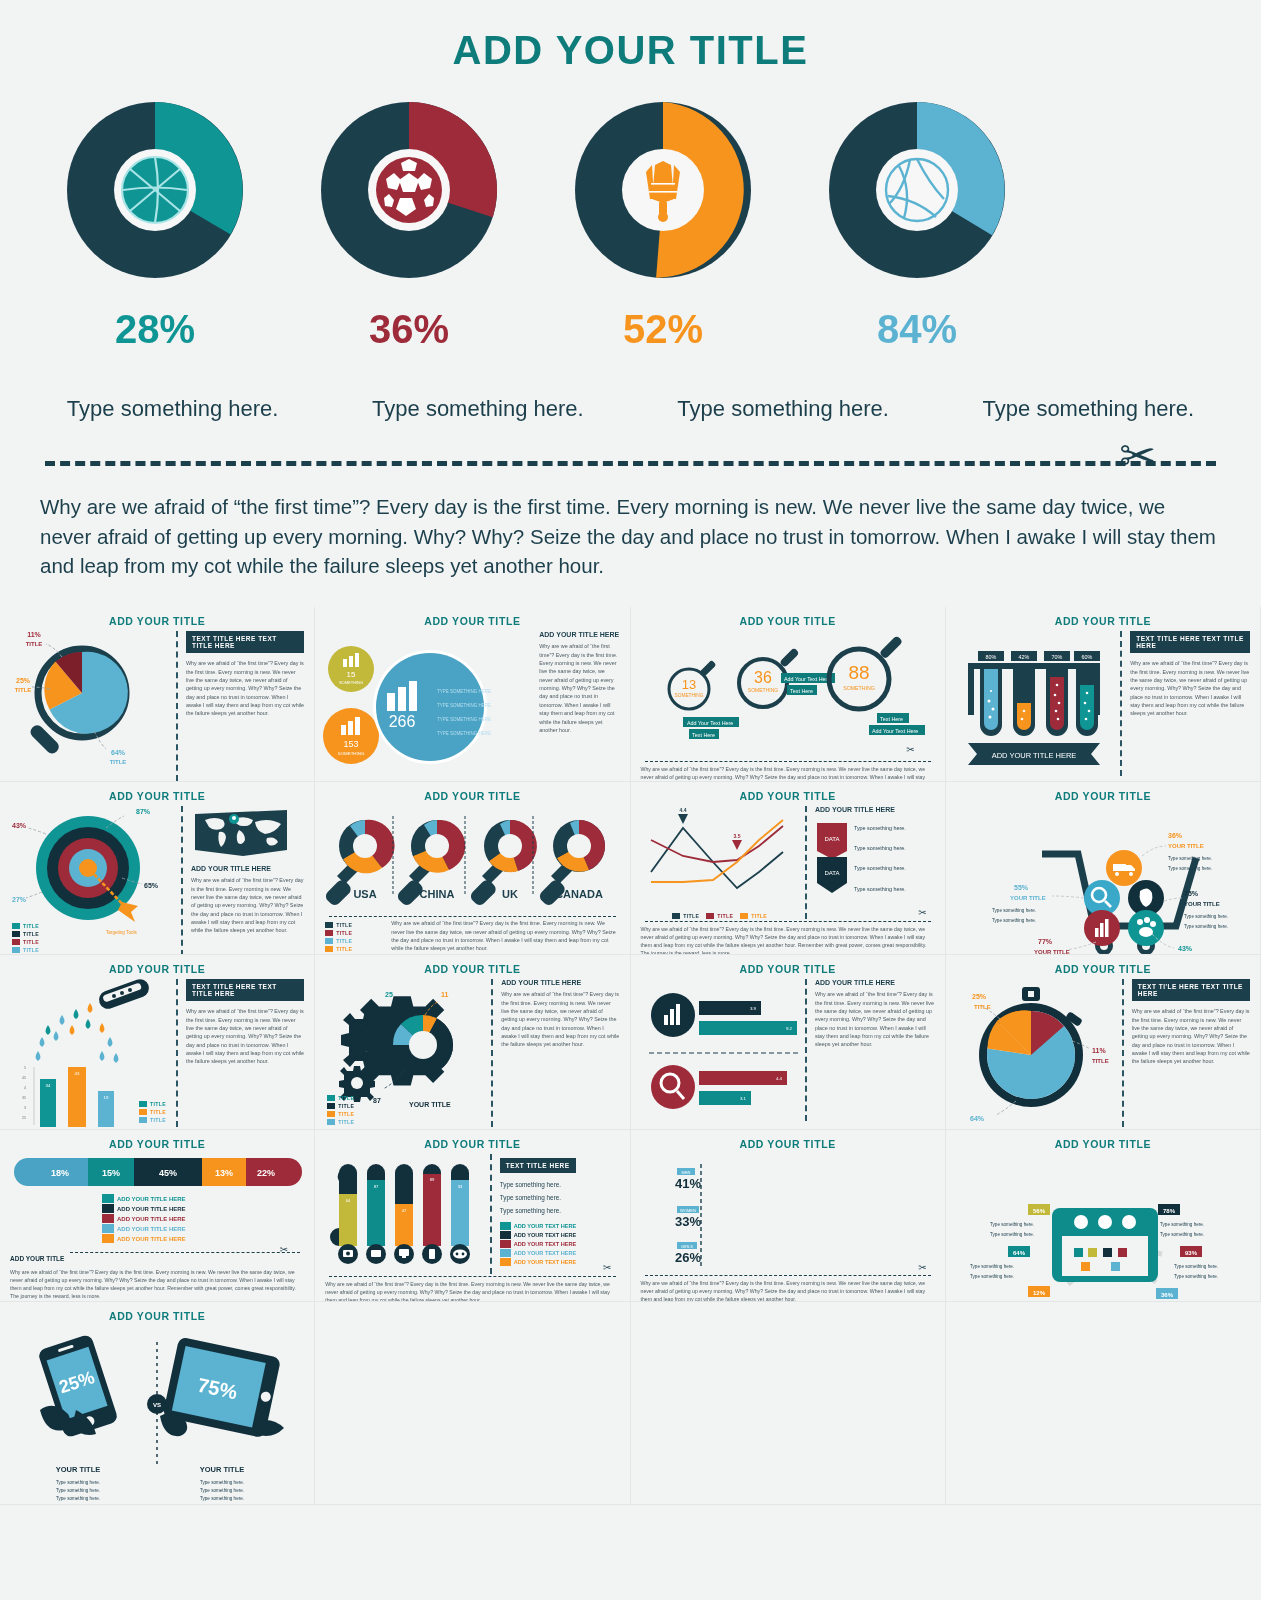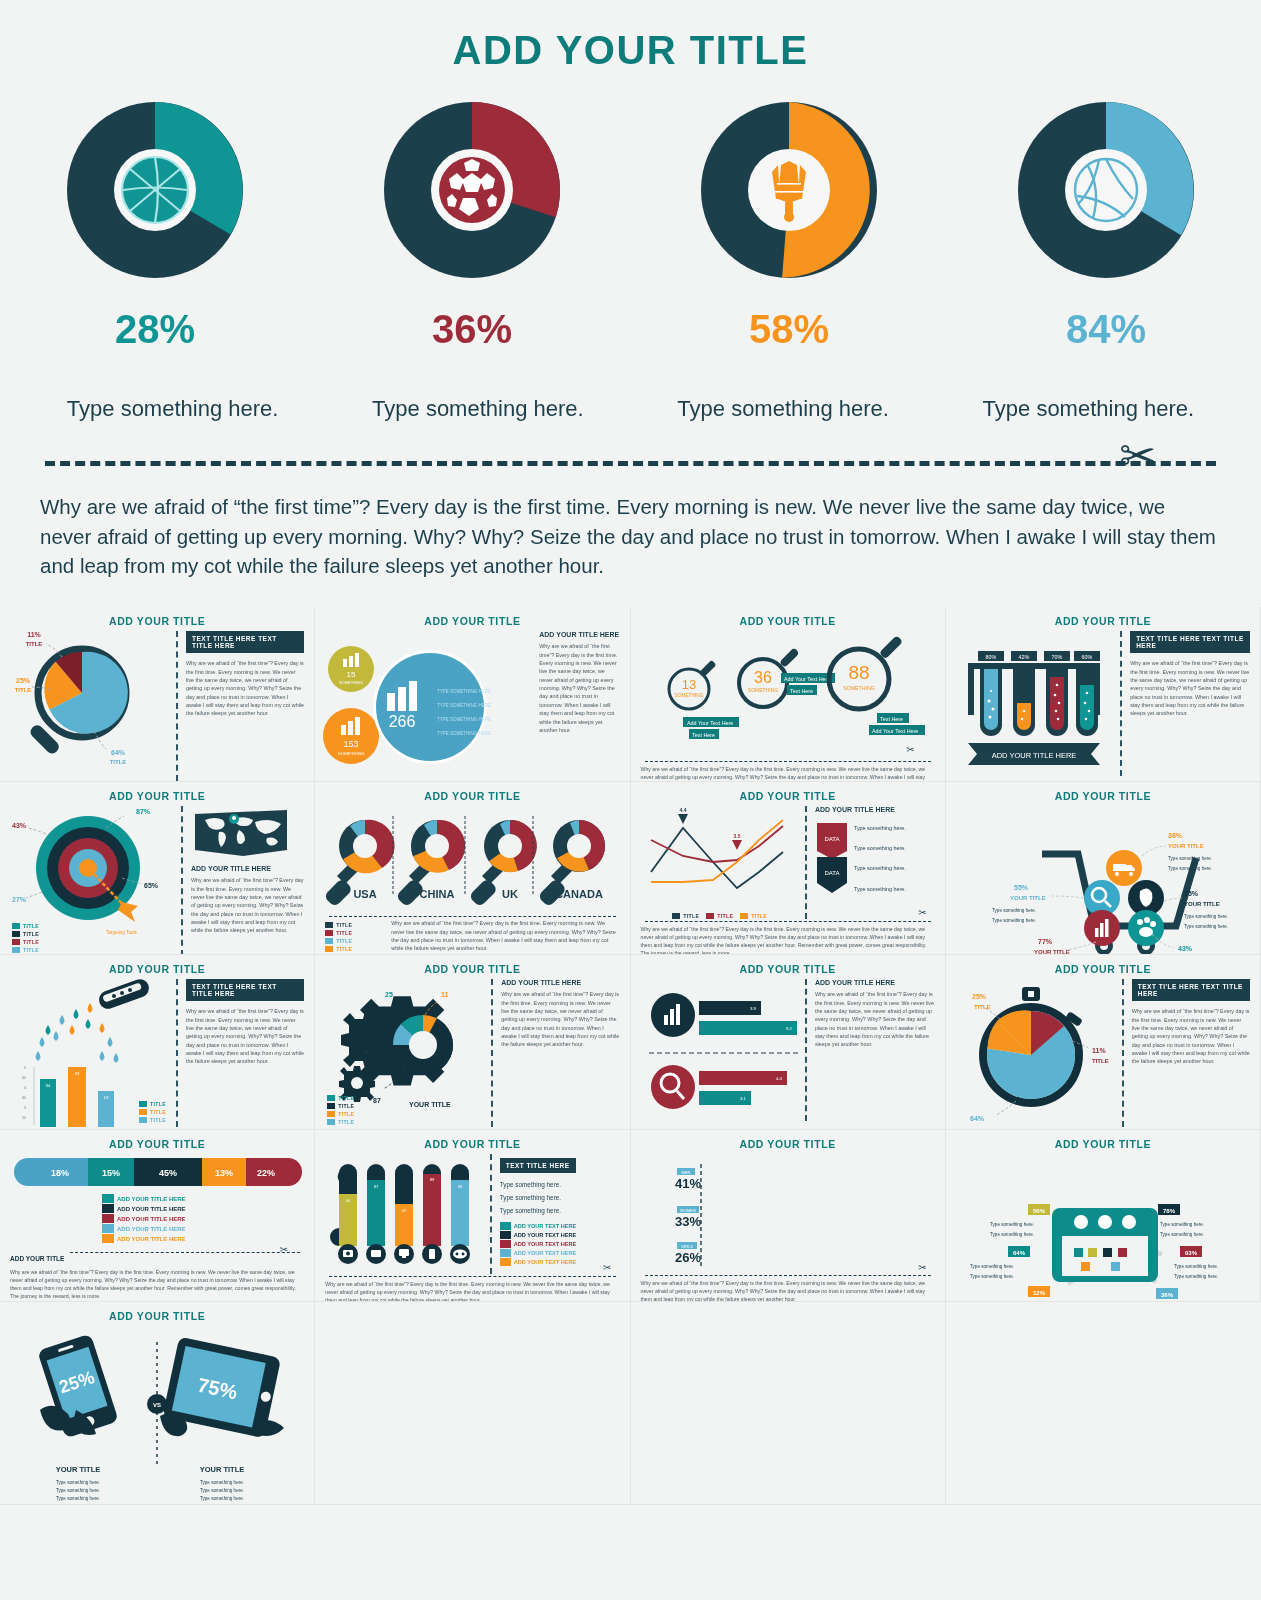--- a/index.html
+++ b/index.html
@@ -13,22 +13,22 @@
   
   .hero { width: 1261px; background: #f2f3f3; padding-top: 28px; }
   .hero-title {
     text-align: center;
     font-size: 40px;
     font-weight: bold;
     letter-spacing: 1.5px;
     color: #0e7c7b;
   }
   .donut-row {
-    display: flex; justify-content: space-between;
-    margin-top: 26px; padding: 0 40px;
+    display: flex; justify-content: flex-start;
+    margin-top: 26px; padding: 0 40px; gap: 24px;
   }
   .donut-cell { width: 230px; text-align: center; }
   .donut-wrap { position: relative; width: 182px; height: 182px; margin: 0 auto; }
   .donut-pct {
     font-size: 40px; font-weight: bold; margin-top: 26px;
   }
   .caption-row {
     display: flex; margin-top: 44px; padding: 0 20px;
   }
   .caption-cell {
@@ -152,21 +152,21 @@
             <path d="M91 62 L83 66 L80 100 L91 104 L102 100 L99 66 Z"></path>
             <path d="M80 66 L74 73 L78 100 L82 100 Z"></path>
             <path d="M102 66 L108 73 L104 100 L100 100 Z"></path>
             <rect x="87" y="103" width="8" height="12" rx="1"></rect>
             <ellipse cx="91" cy="118" rx="5" ry="5"></ellipse>
             <rect x="79" y="84" width="24" height="1.6" fill="#ffffff"></rect>
             <rect x="77" y="92" width="28" height="1.6" fill="#ffffff"></rect>
           </g>
         </svg>
       </div>
-      <div class="donut-pct" style="color:#f7941d">58%</div>
+      <div class="donut-pct" style="color:#f7941d">52%</div>
     </div>
 
     <div class="donut-cell">
       <div class="donut-wrap">
         <svg width="182" height="182" viewBox="0 0 182 182">
           <circle cx="91" cy="91" r="88" fill="#1c3f4c"></circle>
           <path d="M91 91 L91 3 A88 88 0 0 1 166.1 136.2 Z" fill="#5bb3d1"></path>
           <circle cx="91" cy="91" r="41" fill="#f7f7f7"></circle>
           <g stroke="#5bb3d1" stroke-width="2.4" fill="none">
             <circle cx="91" cy="91" r="31"></circle>

